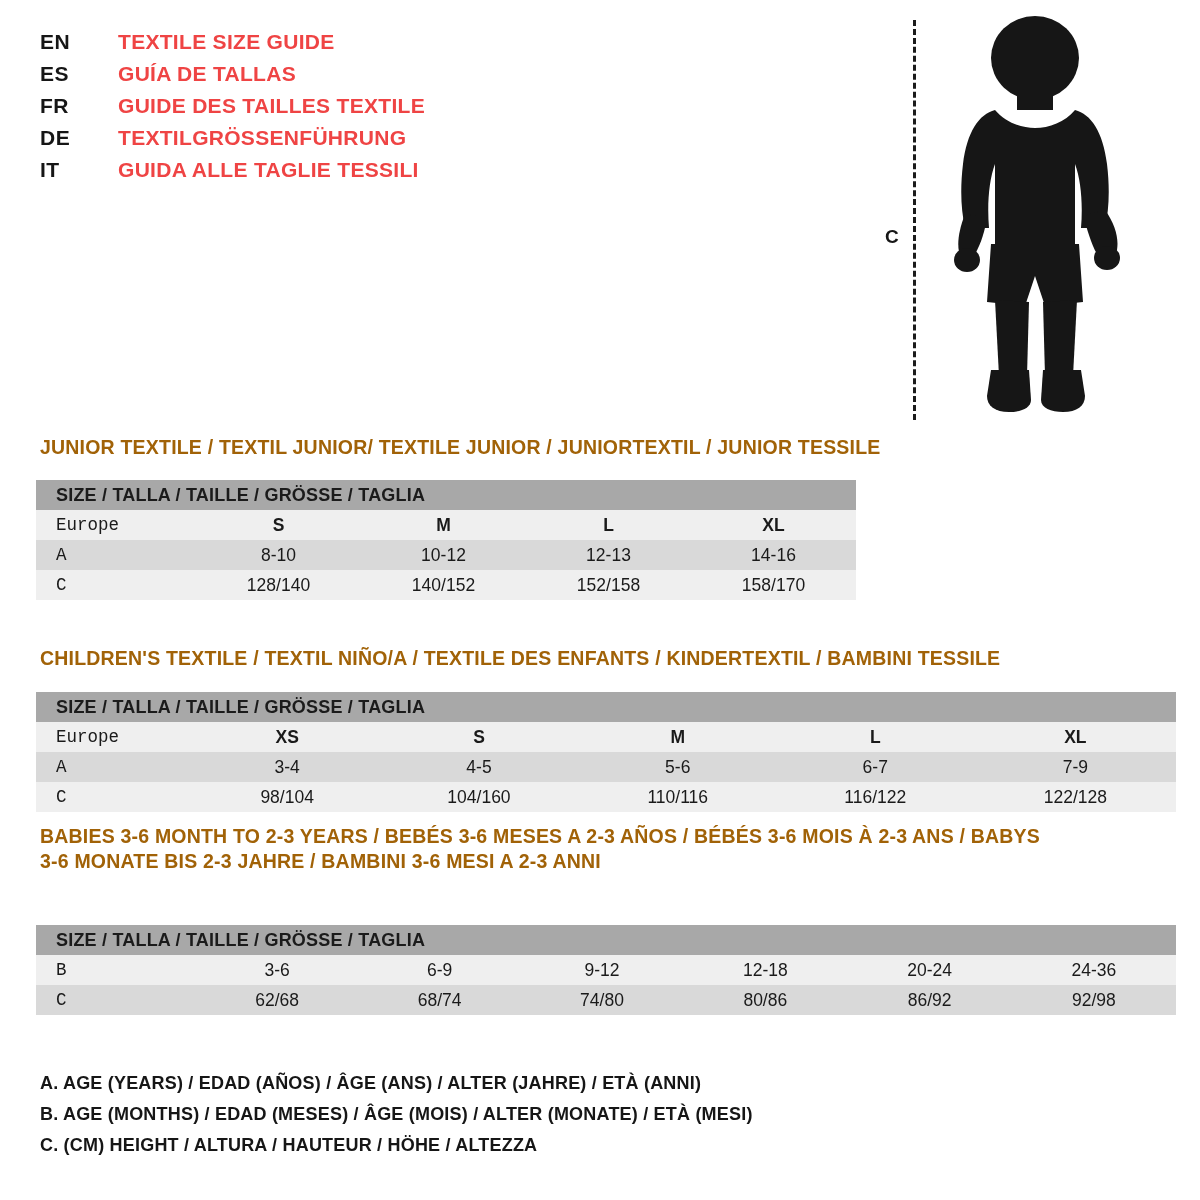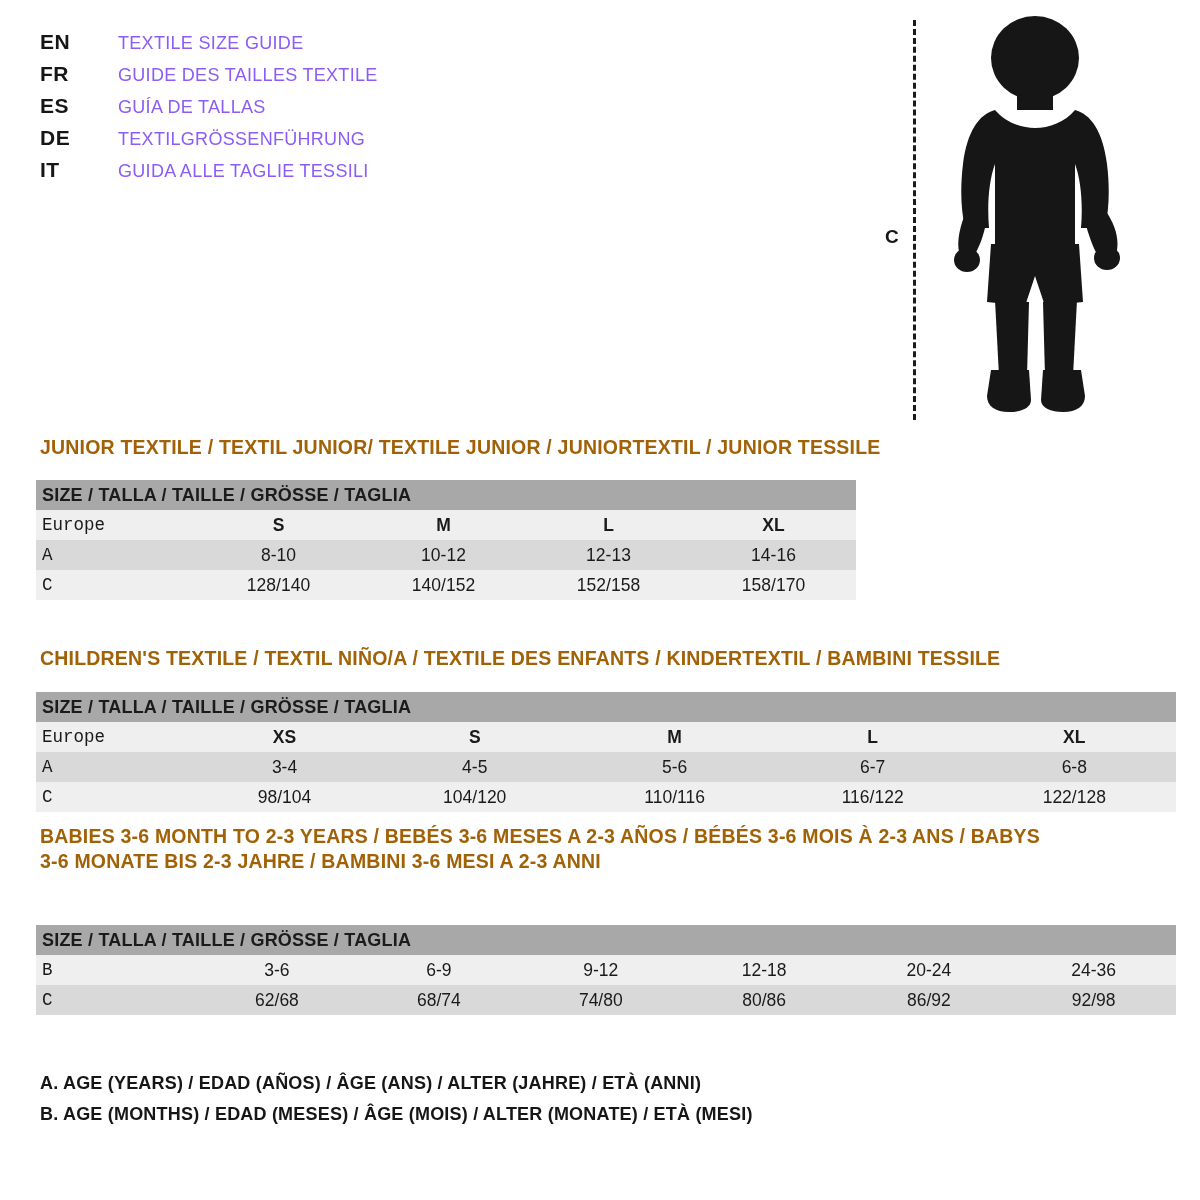--- a/index.html
+++ b/index.html
@@ -28,24 +28,24 @@
     height: 32px;
   }
   .lang-code {
     width: 78px;
     font-size: 21px;
     font-weight: 700;
     letter-spacing: 0.5px;
     color: #161616;
   }
   .lang-text {
-    font-size: 18px;
-    font-weight: 400;
+    font-size: 21px;
+    font-weight: 700;
     letter-spacing: 0.3px;
-    color: #8b5cf6;
+    color: #ef4444;
     text-transform: uppercase;
   }
 
   
   .figure-area {
     position: absolute;
     right: 55px; top: 14px;
     width: 260px; height: 410px;
   }
   .c-label {
@@ -84,21 +84,21 @@
   
   .tbl {
     position: absolute;
     left: 36px;
     border-collapse: collapse;
     font-size: 17.5px;
     color: #1a1a1a;
   }
   .tbl td {
     height: 30px;
-    padding: 0 6px;
+    padding: 0 20px;
     vertical-align: middle;
   }
   .tbl .hdr td {
     background: #a8a8a8;
     font-weight: 700;
     letter-spacing: 0.2px;
     font-size: 18px;
     text-transform: uppercase;
     color: #1b1b1b;
   }
@@ -132,26 +132,26 @@
 <body>
 
 <div class="page">
 
   <div class="lang-block">
     <div class="lang-row">
       <div class="lang-code">EN</div>
       <div class="lang-text">TEXTILE SIZE GUIDE</div>
     </div>
     <div class="lang-row">
+      <div class="lang-code">ES</div>
+      <div class="lang-text">GUÍA DE TALLAS</div>
+    </div>
+    <div class="lang-row">
       <div class="lang-code">FR</div>
       <div class="lang-text">GUIDE DES TAILLES TEXTILE</div>
-    </div>
-    <div class="lang-row">
-      <div class="lang-code">ES</div>
-      <div class="lang-text">GUÍA DE TALLAS</div>
     </div>
     <div class="lang-row">
       <div class="lang-code">DE</div>
       <div class="lang-text">TEXTILGRÖSSENFÜHRUNG</div>
     </div>
     <div class="lang-row">
       <div class="lang-code">IT</div>
       <div class="lang-text">GUIDA ALLE TAGLIE TESSILI</div>
     </div>
   </div>
@@ -239,26 +239,26 @@
       <td class="cell bold">M</td>
       <td class="cell bold">L</td>
       <td class="cell bold">XL</td>
     </tr>
     <tr class="zebra-dark">
       <td class="rowlabel">A</td>
       <td class="cell">3-4</td>
       <td class="cell">4-5</td>
       <td class="cell">5-6</td>
       <td class="cell">6-7</td>
-      <td class="cell">6-8</td>
+      <td class="cell">7-9</td>
     </tr>
     <tr class="zebra-light">
       <td class="rowlabel">C</td>
       <td class="cell">98/104</td>
-      <td class="cell">104/120</td>
+      <td class="cell">104/160</td>
       <td class="cell">110/116</td>
       <td class="cell">116/122</td>
       <td class="cell">122/128</td>
     </tr>
   </tbody>
     </table>
 
   <div class="section-title wrap" style="top:824px; line-height:25px">BABIES 3-6 MONTH TO 2-3 YEARS / BEBÉS 3-6 MESES A 2-3 AÑOS / BÉBÉS 3-6 MOIS À 2-3 ANS / BABYS 3-6 MONATE BIS 2-3 JAHRE / BAMBINI 3-6 MESI A 2-3 ANNI</div>
 
   <table class="tbl" style="top:925px; width:1140px">
@@ -283,15 +283,16 @@
       <td class="cell">80/86</td>
       <td class="cell">86/92</td>
       <td class="cell">92/98</td>
     </tr>
   </tbody>
     </table>
 
   <div class="legend" style="top:1068px">
     <div class="legend-line">A. AGE (YEARS) / EDAD (AÑOS) / ÂGE (ANS) / ALTER (JAHRE) / ETÀ (ANNI)</div>
     <div class="legend-line">B. AGE (MONTHS) / EDAD (MESES) / ÂGE (MOIS) / ALTER (MONATE) / ETÀ (MESI)</div>
+    <div class="legend-line lc">C. (cm) HEIGHT / ALTURA / HAUTEUR / HÖHE / ALTEZZA</div>
   </div>
 
 </div>
 
 </body></html>

